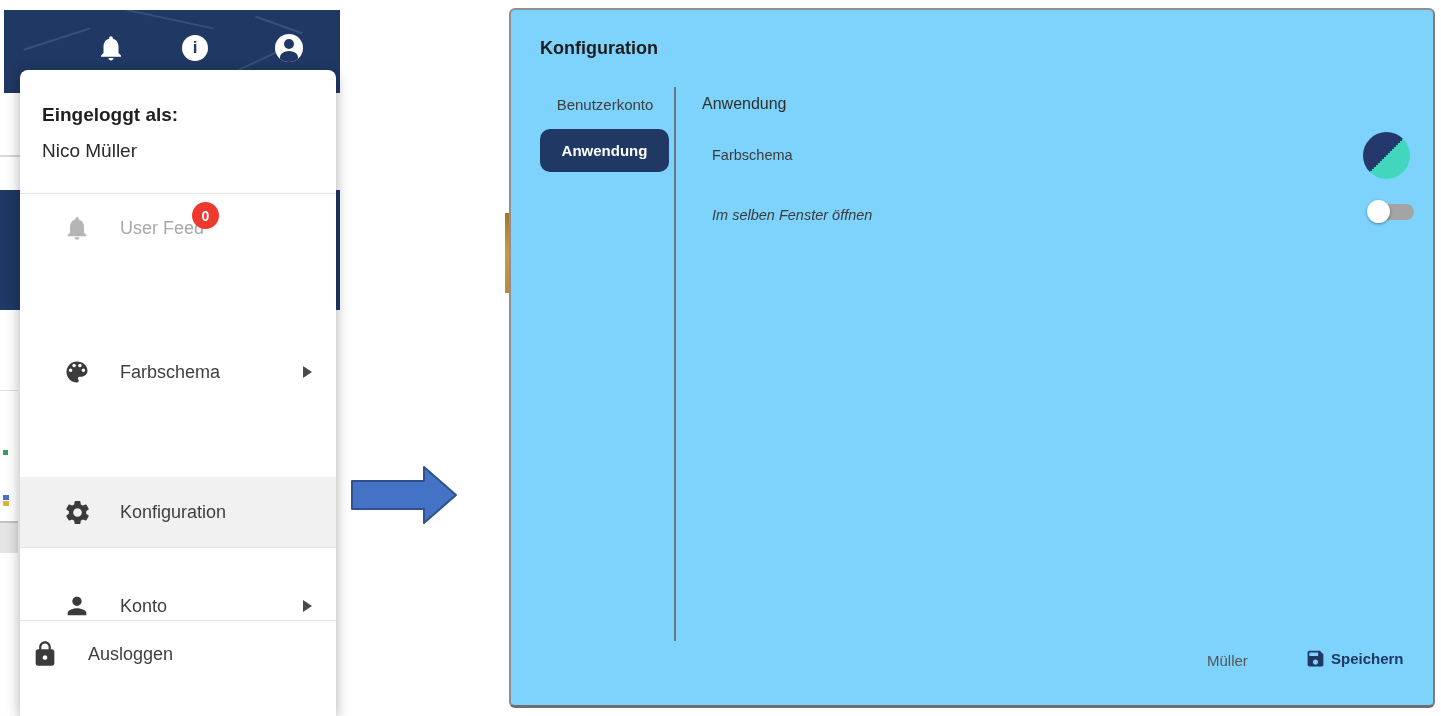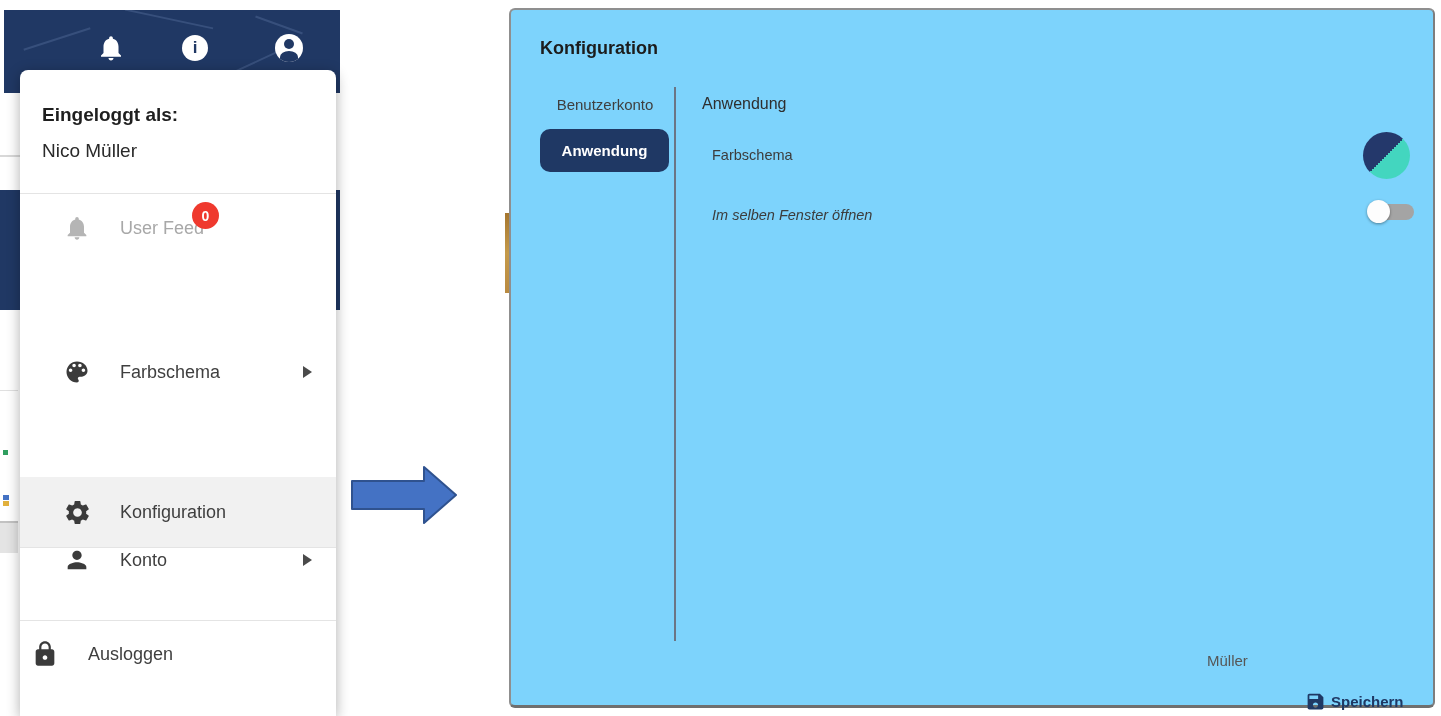--- a/index.html
+++ b/index.html
@@ -72,21 +72,21 @@
   .setting-label { position:absolute; left:201px; font-size:14.5px; color:#3c3c3c; }
   #setting-farbschema-label { top:137px; }
   #setting-fenster-label { top:197px;font-style:italic; }
   #color-scheme-circle { position:absolute; left:852px; top:122px; width:47px; height:47px; border-radius:50%;
                          background:linear-gradient(135deg, #24386b 50%, #43d6bf 50%); }
   #dlg-toggle { position:absolute; left:856px; top:190px; width:48px; height:24px; }
   #dlg-toggle .track { position:absolute; left:8px; top:4px; width:39px; height:16px; border-radius:9px; background:#a4a4a4; }
   #dlg-toggle .knob { position:absolute; left:0; top:0; width:23px; height:23px; border-radius:50%;
                       background:#fdfdfd; box-shadow:0 1px 3px rgba(0,0,0,0.4); }
   #btn-zurueck { position:absolute; left:686px; top:640px; font-size:15px; color:#565656; padding:2px 10px; }
-  #btn-speichern { position:absolute; left:788px; top:636px; display:flex; align-items:center; gap:5px; padding:2px 6px;margin-top:43px; }
+  #btn-speichern { position:absolute; left:788px; top:636px; display:flex; align-items:center; gap:5px; padding:2px 6px; }
   #btn-speichern .save-label { font-size:15px; font-weight:bold; color:#1f3864; }
 </style>
 </head>
 <body>
 
 <div id="canvas">
 
   <div id="band1" class="navband">
     <div class="hexline" style="left:18px; top:28px; width:70px; transform:rotate(-18deg);"></div>
     <div class="hexline" style="left:120px; top:8px; width:90px; transform:rotate(12deg);"></div>
@@ -145,21 +145,21 @@
     <div class="menu-row highlight" style="top:407px;height:70px;">
       <span class="mi-icon">
         <svg width="29" height="29" viewBox="0 0 24 24">
             <path fill="#3b3b3b" d="M19.14 12.94c.04-.3.06-.61.06-.94 0-.32-.02-.64-.07-.94l2.03-1.58c.18-.14.23-.41.12-.61l-1.92-3.32c-.12-.22-.37-.29-.59-.22l-2.39.96c-.5-.38-1.03-.7-1.62-.94l-.36-2.54c-.04-.24-.24-.41-.48-.41h-3.84c-.24 0-.43.17-.47.41l-.36 2.54c-.59.24-1.13.57-1.62.94l-2.39-.96c-.22-.08-.47 0-.59.22L2.74 8.87c-.12.21-.08.47.12.61l2.03 1.58c-.05.3-.09.63-.09.94s.02.64.07.94l-2.03 1.58c-.18.14-.23.41-.12.61l1.92 3.32c.12.22.37.29.59.22l2.39-.96c.5.38 1.03.7 1.62.94l.36 2.54c.05.24.24.41.48.41h3.84c.24 0 .44-.17.47-.41l.36-2.54c.59-.24 1.13-.56 1.62-.94l2.39.96c.22.08.47 0 .59-.22l1.92-3.32c.12-.22.07-.47-.12-.61l-2.01-1.58zM12 15.6c-1.98 0-3.6-1.62-3.6-3.6s1.62-3.6 3.6-3.6 3.6 1.62 3.6 3.6-1.62 3.6-3.6 3.6z"></path>
           </svg>
       </span>
       <span class="mi-label">Konfiguration</span>
     </div>
     <div class="menu-divider" style="top:477px;"></div>
 
-    <div class="menu-row" style="top:462px;text-align:right;">
+    <div class="menu-row" style="top:508px;text-align:right;">
       <span class="mi-icon">
         <svg width="28" height="28" viewBox="0 0 24 24">
             <path fill="#3b3b3b" d="M12 12c2.21 0 4-1.79 4-4s-1.79-4-4-4-4 1.79-4 4 1.79 4 4 4zm0 2c-2.67 0-8 1.34-8 4v2h16v-2c0-2.66-5.33-4-8-4z"></path>
           </svg>
       </span>
       <span class="mi-label">Konto</span>
       <span class="submenu-arrow"></span>
     </div>
     <div class="menu-divider" style="top:550px;"></div>
 

